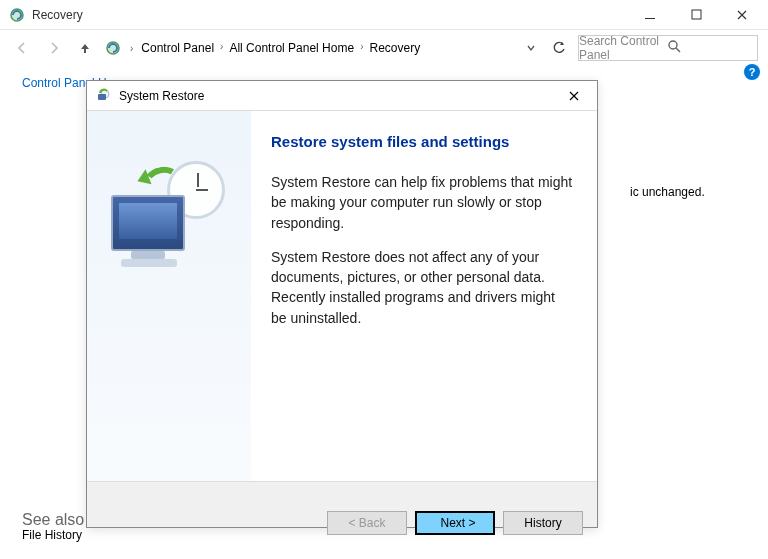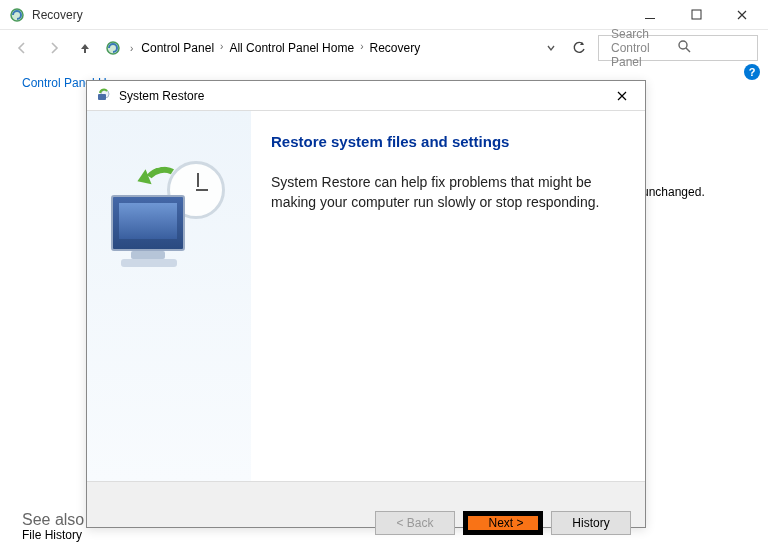--- a/index.html
+++ b/index.html
@@ -14,34 +14,34 @@
 
   
   .navbar { height: 36px; display: flex; align-items: center; padding: 0 10px; gap: 8px; }
   .navarrow { width: 24px; height: 24px; display:flex; align-items:center; justify-content:center; color:#999; }
   .uparrow { width: 22px; height: 22px; display:flex; align-items:center; justify-content:center; color:#333; }
   .approw-icon { width: 18px; height: 18px; display:flex; align-items:center; justify-content:center; }
   .breadcrumb { display:flex; align-items:flex-start; gap:6px; color:#000; font-size:12px; flex:1; }
   .chev { color:#666; font-size:10px; }
   .dropdown-btn { width:18px; height:18px; display:flex; align-items:center; justify-content:center; color:#555;}
   .refresh { width:22px; height:22px; display:flex; align-items:center; justify-content:center; color:#333;}
-  .searchbox { width: 160px; height: 26px; border: 1px solid #ccc; display:flex; align-items:center; padding:0 12px; color:#888; }
+  .searchbox { width: 180px; height: 26px; border: 1px solid #ccc; display:flex; align-items:center; padding:0 0; color:#888; }
   .searchbox span { flex:1; }
   .searchbox .sicon { color:#555; }
 
   
   .cp-home { position:absolute; left:22px; top:76px; color:#0066cc; font-size:12px; text-decoration:none; }
   .bg-text { position:absolute; left:630px; top:185px; color:#000; font-size:12px; white-space:nowrap; }
   .help-dot { position:absolute; right:8px; top:64px; width:16px; height:16px; border-radius:50%; background:#0078d7; color:#fff; font-size:11px; font-weight:bold; display:flex; align-items:center; justify-content:center; }
 
   .seealso { position:absolute; left:22px; bottom:30px; color:#666; font-size:16px; }
   .filehist { position:absolute; left:22px; bottom:17px; color:#000; font-size:12px; }
 
   
-  .dialog { position:absolute; left:86px; top:80px; width:560px; height:448px; border:1px solid #888; background:#fff; box-shadow:0 2px 10px rgba(0,0,0,0.12); display:flex; flex-direction:column; }
+  .dialog { position:absolute; left:86px; top:80px; width:512px; height:448px; border:1px solid #888; background:#fff; box-shadow:0 2px 10px rgba(0,0,0,0.12); display:flex; flex-direction:column; }
   .dlg-titlebar { height:30px; display:flex; align-items:center; padding:0 8px; border-bottom:1px solid #ddd; }
   .dlg-titlebar .icon { width:18px; height:18px; margin-right:6px; display:flex; align-items:center; justify-content:center;}
   .dlg-titlebar .title { flex:1; font-size:12px; color:#000; }
   .dlg-close { width:30px; height:24px; display:flex; align-items:center; justify-content:center; color:#000; }
 
   .dlg-body { flex:1; display:flex; background:#fff; }
   .dlg-left { width:164px; background:linear-gradient(#eef5fb,#f8fbfe); display:flex; align-items:flex-start; justify-content:center; padding-top:50px; }
   .restore-illus { width:120px; height:110px; position:relative; }
   .restore-illus .clock { position:absolute; right:4px; top:0; width:58px; height:58px; border-radius:50%; background:#fdfefe; border:3px solid #cfd9e2; }
   .restore-illus .clock::before { content:""; position:absolute; left:52%; top:18%; width:2px; height:14px; background:#555; transform-origin:bottom; }
@@ -53,21 +53,21 @@
   .restore-illus .stand { position:absolute; left:22px; top:90px; width:34px; height:8px; background:#b6c5d8; border-radius:2px;}
   .restore-illus .base { position:absolute; left:12px; top:98px; width:56px; height:8px; background:#cdd8e6; border-radius:3px;}
 
   .dlg-main { flex:1; padding:22px 24px 0 20px; color:#000; }
   .dlg-main h1 { font-size:15px; font-weight:700; color:#003399; margin-bottom:22px; }
   .dlg-main p { font-size:14px; line-height:1.45; margin-bottom:14px; color:#222; }
 
   .dlg-footer { height:46px; background:#f0f0f0; border-top:1px solid #ddd; display:flex; align-items:center; justify-content:flex-end; padding:0 14px; gap:8px; }
   .dlg-btn { min-width:80px; height:24px; border:1px solid #adadad; background:#e1e1e1; color:#000; font-size:12px; display:flex; align-items:center; justify-content:center; padding:0 12px;margin-top:36px; }
   .dlg-btn.disabled { color:#999; }
-  .dlg-btn.primary { border:5px solid #000000; background:#f97316;padding-left:18px;}
+  .dlg-btn.primary { border:2px solid #000000; background:#7dd3fc;padding-left:18px;}
 </style>
 </head>
 <body>
 
 <div class="titlebar">
   <span class="icon">
     <svg width="16" height="16" viewBox="0 0 16 16">
         <circle cx="8" cy="8" r="6" fill="#cfe8d6" stroke="#4a9a5a" stroke-width="1.5"></circle>
         <path d="M4 8 A4 4 0 1 1 8 12" fill="none" stroke="#3a7ab6" stroke-width="2"></path>
       </svg>
@@ -174,20 +174,21 @@
         <div class="arrow"></div>
         <div class="arrowhead"></div>
         <div class="monitor"></div>
         <div class="stand"></div>
         <div class="base"></div>
       </div>
     </div>
     <div class="dlg-main">
       <h1>Restore system files and settings</h1>
       <p>System Restore can help fix problems that might be making your computer run slowly or stop responding.</p>
+      <p>System Restore does not affect any of your documents, pictures, or other personal data. Recently installed programs and drivers might be uninstalled.</p>
     </div>
   </div>
   <div class="dlg-footer">
     <div class="dlg-btn disabled">&lt; Back</div>
     <div class="dlg-btn primary">Next &gt;</div>
     <div class="dlg-btn">History</div>
   </div>
 </div>
 
 </body></html>

